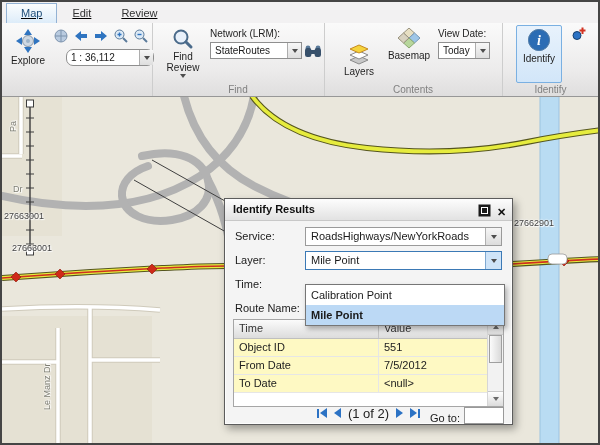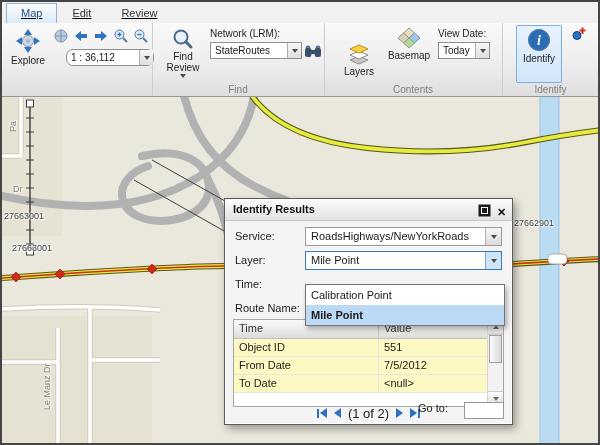--- a/index.html
+++ b/index.html
@@ -62,21 +62,21 @@
   .sb .dn{bottom:0;border-top:1px solid #c9c9c9;}
   .tri-up{width:0;height:0;border-left:3.5px solid transparent;border-right:3.5px solid transparent;border-bottom:4px solid #6a6a6a;}
   .tri-dn{width:0;height:0;border-left:3.5px solid transparent;border-right:3.5px solid transparent;border-top:4px solid #6a6a6a;}
   .thumb{position:absolute;top:15px;left:1px;right:1px;height:26px;background:linear-gradient(90deg,#fbfbfb,#d9d9d9);border:1px solid #9f9f9f;}
   .pager{position:absolute;left:0;right:0;top:203px;height:22px;display:flex;align-items:center;justify-content:center;gap:7px;}
   .pgbtn{display:flex;align-items:center;gap:1px;}
   .pbar{width:2px;height:9px;background:#2b72c4;}
   .tl{width:0;height:0;border-top:5px solid transparent;border-bottom:5px solid transparent;border-right:7px solid #2b72c4;}
   .tr{width:0;height:0;border-top:5px solid transparent;border-bottom:5px solid transparent;border-left:7px solid #2b72c4;}
   .pgtext{font-size:13px;color:#222;}
-  .goto{position:absolute;right:8px;top:203px;height:22px;display:flex;align-items:flex-start;gap:16px;}
+  .goto{position:absolute;right:8px;top:203px;height:22px;display:flex;align-items:flex-end;gap:4px;}
   .goto label{font-size:11px;color:#1a1a1a;}
   .goto input{width:34px;height:15px;border:1px solid #999;font-size:11px;font-family:"Liberation Sans",sans-serif;padding:0 2px;}
 </style>
 </head>
 <body>
 
 <div class="window">
 
   <div class="tabs">
     <div class="tab active">Map</div>

